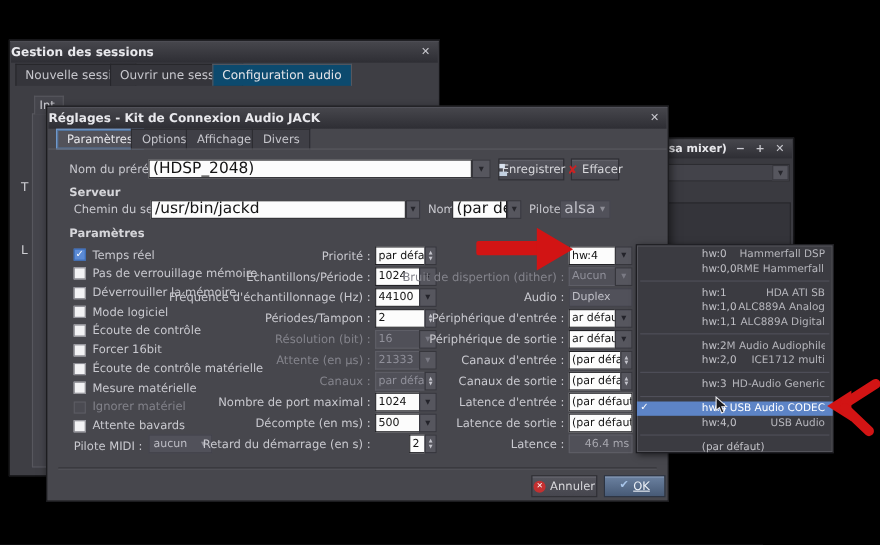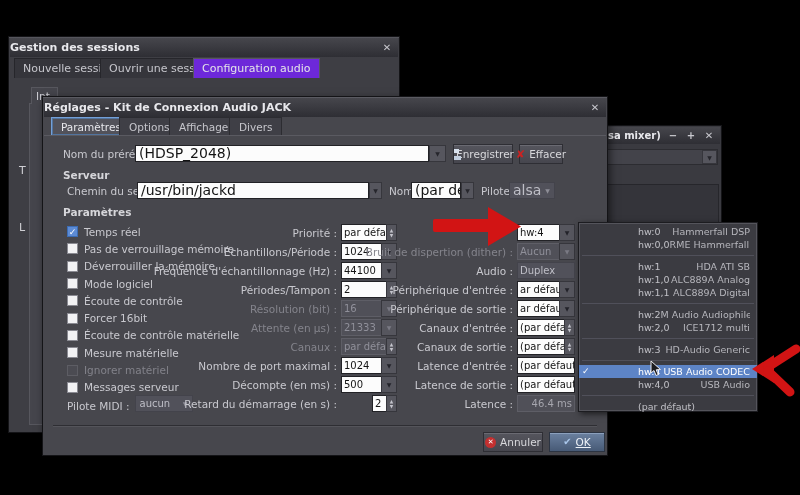--- a/index.html
+++ b/index.html
@@ -7,21 +7,21 @@
   #desktop{position:relative;width:800px;height:495px;background:#000;overflow:hidden;}
   .win{position:absolute;box-sizing:border-box;border:1px solid #141417;}
   .tbar{position:absolute;left:1px;right:1px;top:1px;height:19px;background:linear-gradient(#46464c,#2e2e34);
         display:flex;align-items:center;color:#e8e8ec;font-size:11px;font-weight:bold;}
   .tbar .ttl{flex:1;white-space:nowrap;overflow:hidden;}
   .wbtn{width:14px;text-align:center;color:#c9c9cf;font-size:10px;font-weight:bold;cursor:default;margin-right:4px;}
   
   #sesswin{left:8px;top:36px;width:392px;height:397px;background:#3e3e44;box-shadow:inset 0 1px 0 #55555c;}
   .stab{position:absolute;top:21px;height:20px;line-height:20px;font-size:11px;color:#c6c6cc;
         background:#35353b;border:1px solid #26262b;border-bottom:none;padding:0 8px;box-sizing:border-box;}
-  .stab.act{background:#6d28d9;color:#e4e4e8;border-color:#57575e;}
+  .stab.act{background:#0c4a6e;color:#e4e4e8;border-color:#57575e;}
   #innerframe{position:absolute;left:20px;top:66px;width:368px;height:320px;background:#45454c;border:1px solid #57575e;}
   #inttab{position:absolute;left:22px;top:50px;width:27px;height:17px;background:#45454c;border:1px solid #57575e;
           border-bottom:none;color:#cfcfd5;font-size:10.5px;line-height:17px;padding-left:4px;box-sizing:border-box;}
   .clipped{position:absolute;color:#cfcfd4;font-size:11px;}
   
   #dlg{left:42px;top:96px;width:566px;height:360px;background:#47474d;box-shadow:inset 0 1px 0 #5a5a61, 2px 3px 8px rgba(0,0,0,.55);z-index:3;}
   .dtab{position:absolute;top:20px;height:19px;line-height:19px;font-size:10.5px;color:#c6c6cc;background:#3f3f46;
         border:1px solid #2c2c31;border-bottom:none;padding:0 9px;box-sizing:border-box;}
   .dtab.act{background:#52525a;color:#e8e8ec;border:1px solid #74a0d8;box-shadow:inset 0 0 0 1px #52749e;}
   #tabline{position:absolute;left:1px;right:1px;top:38px;border-top:1px solid #5a5a61;}
@@ -197,21 +197,21 @@
       <div class="crow">
           <span class="cb"></span>
           <span class="clab">Mesure matérielle</span>
         </div>
       <div class="crow">
           <span class="cb dis"></span>
           <span class="clab dis">Ignorer matériel</span>
         </div>
       <div class="crow">
           <span class="cb"></span>
-          <span class="clab">Messages serveur</span>
+          <span class="clab">Attente bavards</span>
         </div>
     </div>
 
     <div style="position:absolute;left:24px;top:298px;display:flex;align-items:flex-end;">
       <span class="lab">Pilote MIDI :</span>
       <span style="margin-left:5px;width:58px;height:17px;background:#51515a;border:1px solid #43434b;box-sizing:border-box;display:flex;">
         <span style="flex:1;color:#bfbfc7;font-size:10px;line-height:15px;padding-left:4px;">aucun</span>
         <span style="width:13px;font-size:6px;color:#8d8d96;display:flex;align-items:center;justify-content:center;">▼</span>
       </span>
     </div>

